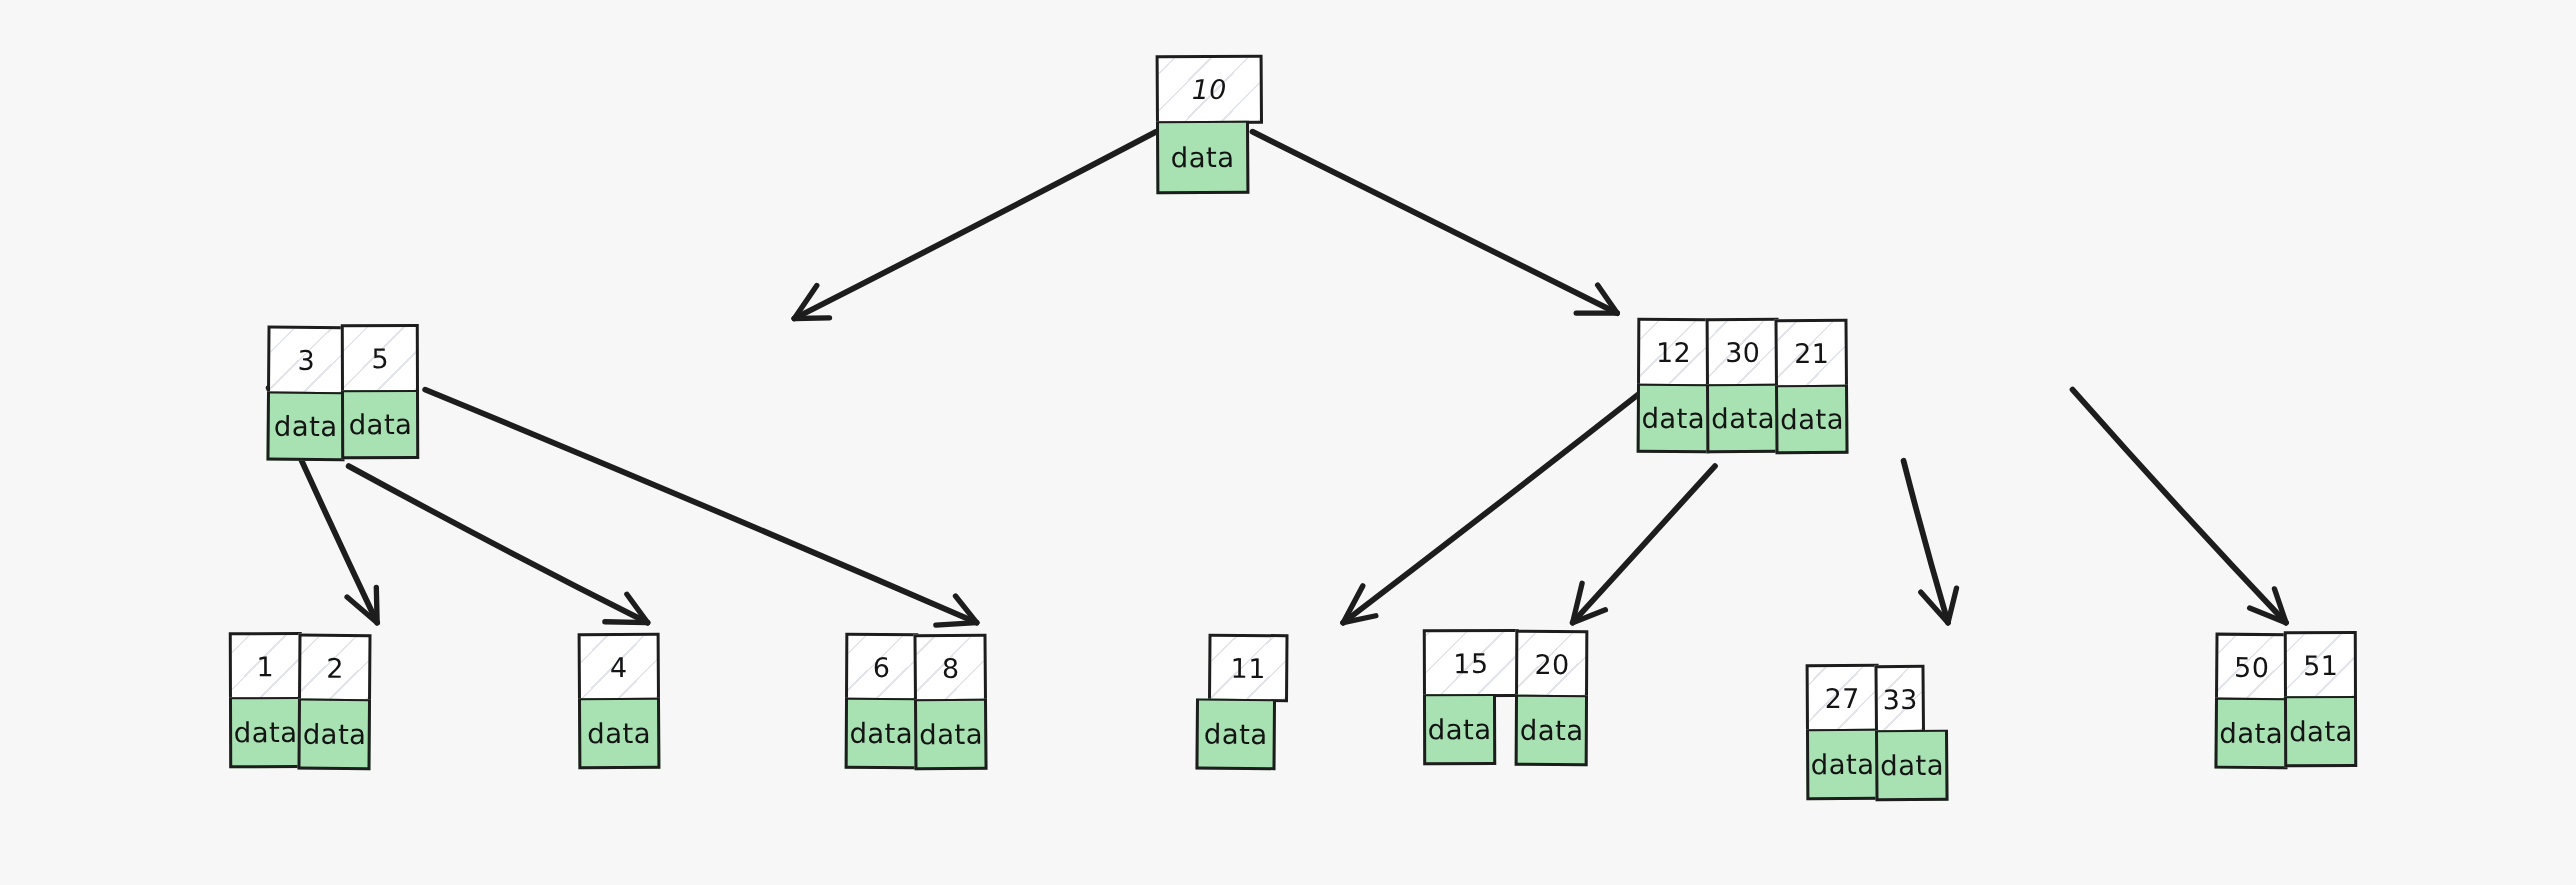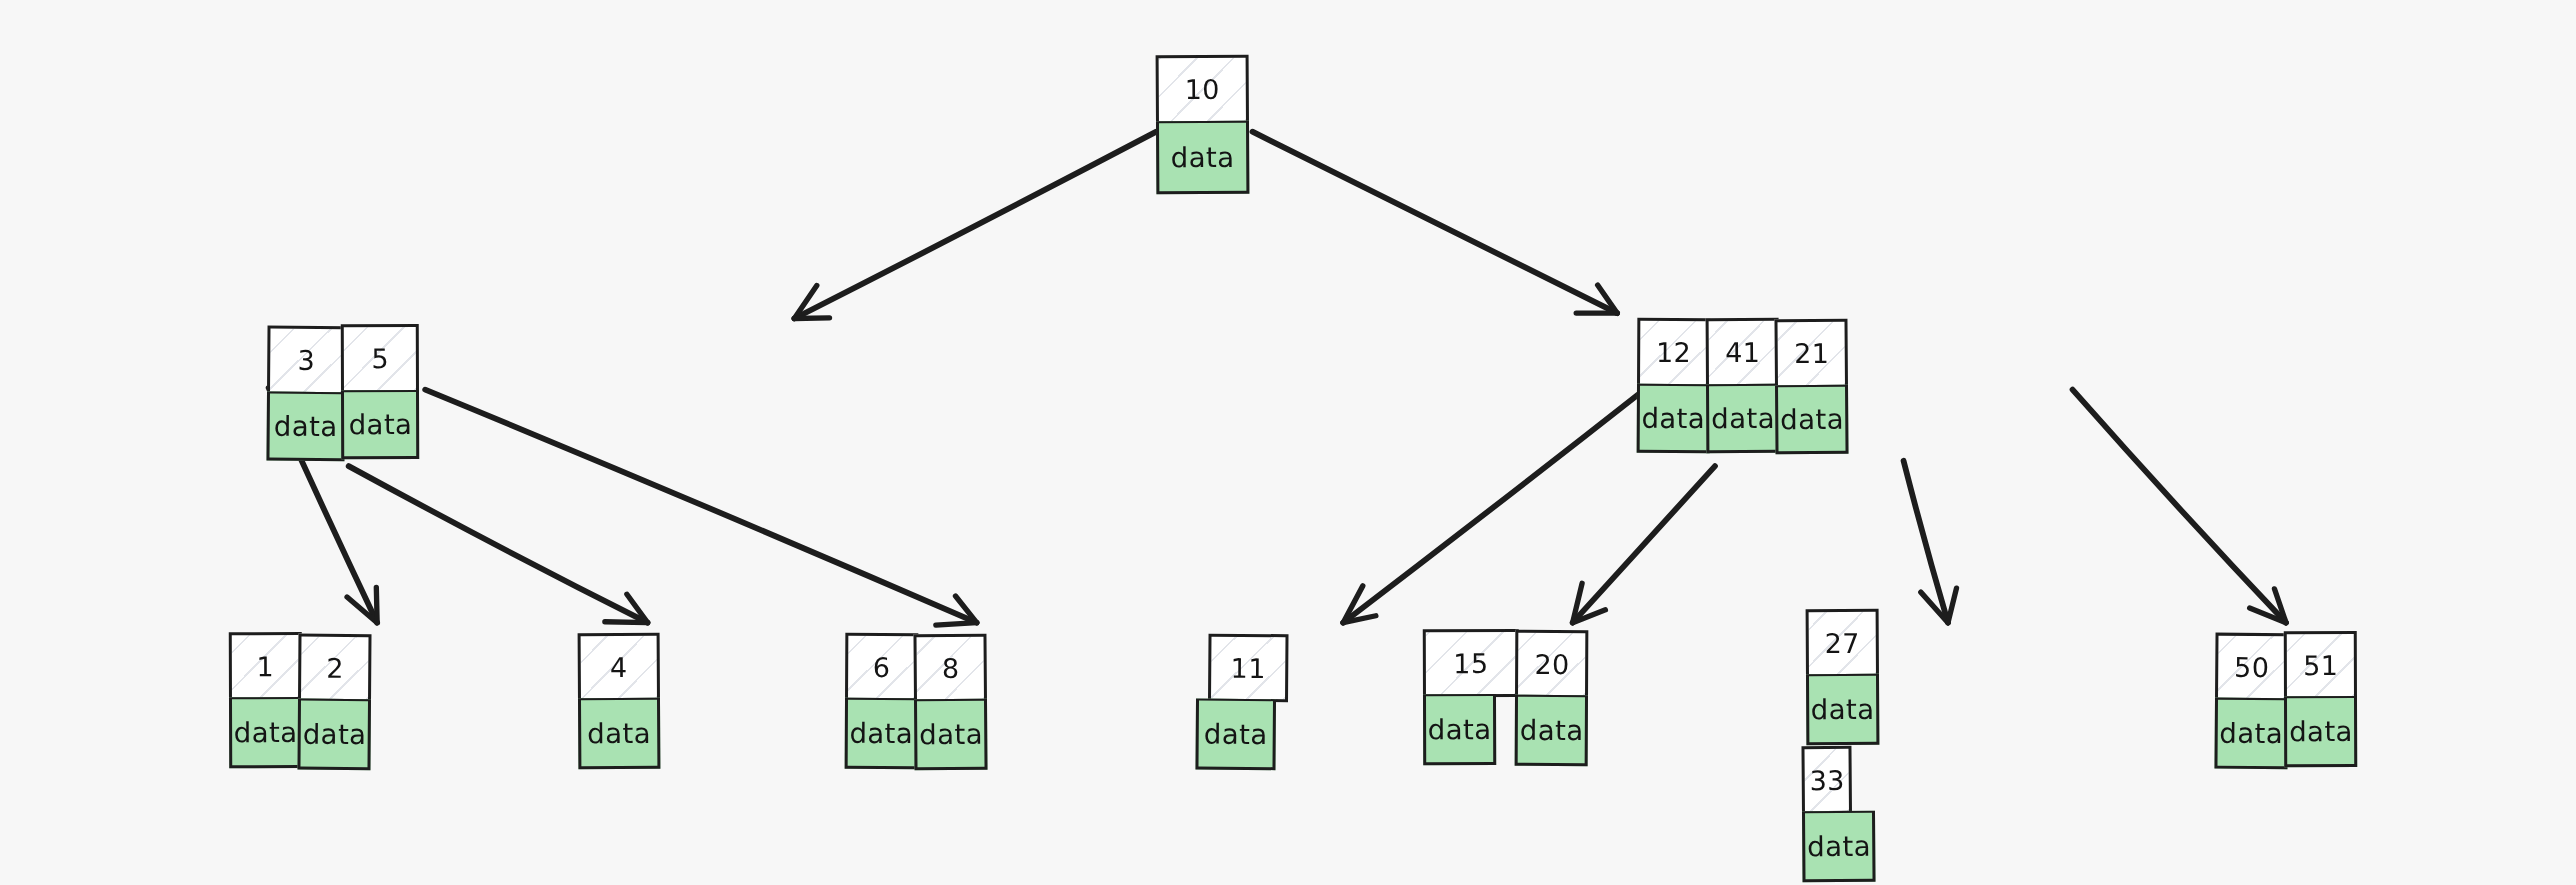--- a/index.html
+++ b/index.html
@@ -128,21 +128,21 @@
       </g>
       <g>
         <path d="M 2330 438 Q 2447.640359202654 571.1615030204697 2570 700" stroke="#1d1d1d" stroke-width="6.5" fill="none" stroke-linecap="round"></path>
         <path d="M 2570 700 L 2529.0995627281063 683.4002264509322" stroke="#1d1d1d" stroke-width="6" fill="none" stroke-linecap="round"></path>
         <path d="M 2570 700 L 2557.0064971057795 661.9982040672448" stroke="#1d1d1d" stroke-width="6" fill="none" stroke-linecap="round"></path>
       </g>
     </svg>
   <div id="nodes">
       <div class="btnode" style="left: 1156px; top: 55px;">
         <div class="cell j1">
-          <div class="keybox" style="width: 93px; height: 69px; margin-left: 0px;">
+          <div class="keybox" style="width: 107px; height: 69px; margin-left: 0px; font-style: italic;">
             <span class="keytext">10</span>
           </div>
           <div class="databox" style="width: 93px; height: 73px; margin-left: 0px; margin-top: -2.7px;">
             <span class="datatext">data</span>
           </div>
         </div>
       </div>
       <div class="btnode" style="left: 267px; top: 325px;">
         <div class="cell j2">
           <div class="keybox" style="width: 78px; height: 69px; margin-left: 0px;">
@@ -165,21 +165,21 @@
         <div class="cell j4">
           <div class="keybox" style="width: 73px; height: 69px; margin-left: 0px; justify-content: center;">
             <span class="keytext">12</span>
           </div>
           <div class="databox" style="width: 73px; height: 69px; margin-left: 0px; margin-top: -2.7px;">
             <span class="datatext">data</span>
           </div>
         </div>
         <div class="cell j1">
           <div class="keybox" style="width: 73px; height: 69px; margin-left: -3.6px;">
-            <span class="keytext">41</span>
+            <span class="keytext">30</span>
           </div>
           <div class="databox" style="width: 73px; height: 69px; margin-left: -3.6px; margin-top: -2.7px;">
             <span class="datatext">data</span>
           </div>
         </div>
         <div class="cell j5">
           <div class="keybox" style="width: 73px; height: 69px; margin-left: -3.6px;">
             <span class="keytext">21</span>
           </div>
           <div class="databox" style="width: 73px; height: 69px; margin-left: -3.6px; margin-top: -2.7px;">
@@ -254,21 +254,21 @@
         </div>
         <div class="cell j4">
           <div class="keybox" style="width: 73px; height: 68px; margin-left: -3.6px;">
             <span class="keytext">20</span>
           </div>
           <div class="databox" style="width: 73px; height: 71px; margin-left: -3.6px; margin-top: -2.7px;">
             <span class="datatext">data</span>
           </div>
         </div>
       </div>
-      <div class="btnode" style="left: 1806px; top: 609px; flex-direction: column;">
+      <div class="btnode" style="left: 1806px; top: 664px;">
         <div class="cell j1">
           <div class="keybox" style="width: 73px; height: 68px; margin-left: 0px;">
             <span class="keytext">27</span>
           </div>
           <div class="databox" style="width: 73px; height: 71px; margin-left: 0px; margin-top: -2.7px;">
             <span class="datatext">data</span>
           </div>
         </div>
         <div class="cell j5">
           <div class="keybox" style="width: 50px; height: 68px; margin-left: -3.6px;">

